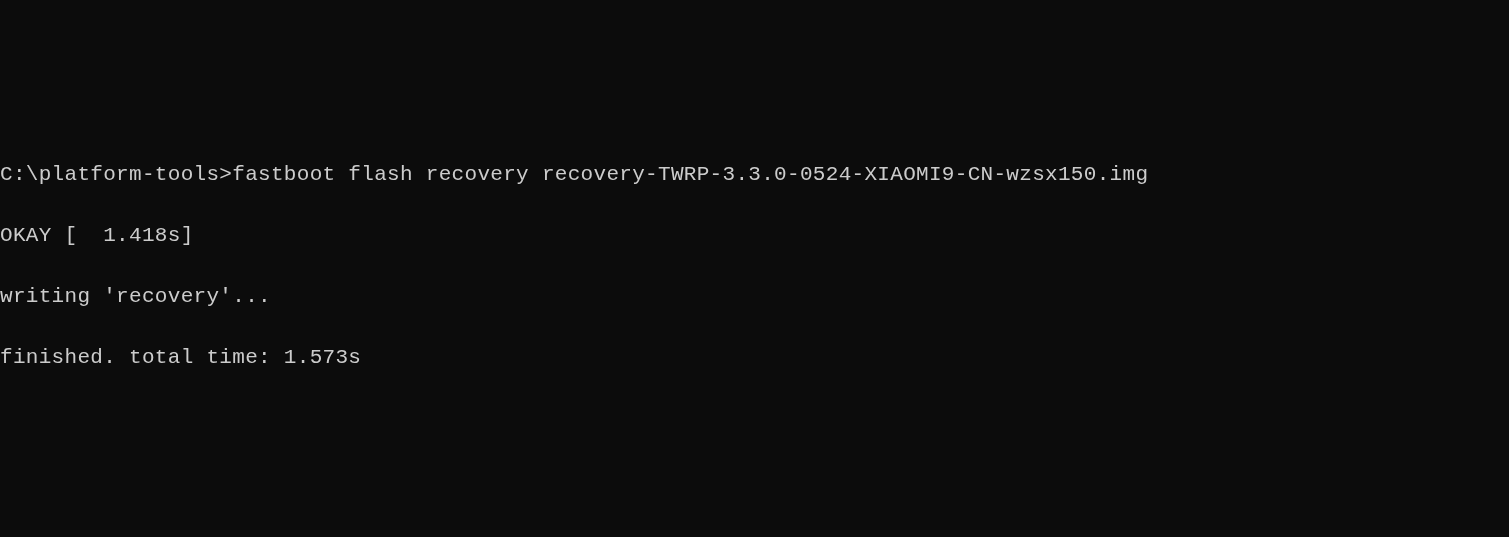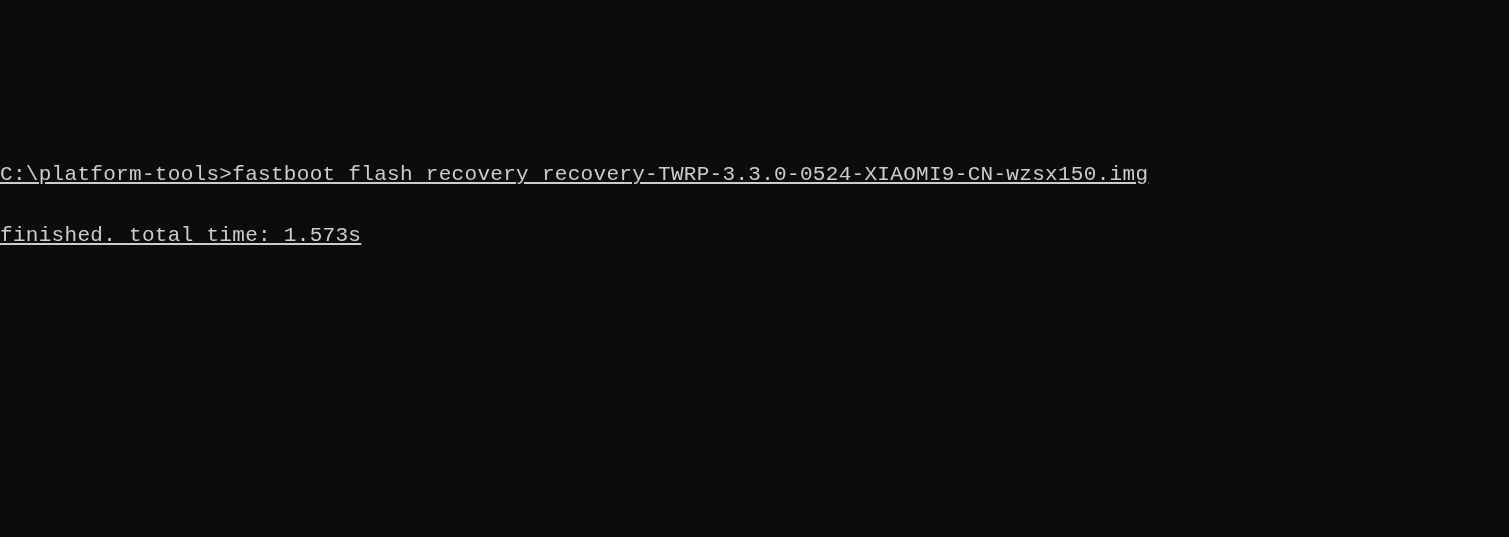--- a/index.html
+++ b/index.html
@@ -15,30 +15,31 @@
       line-height: 1.45;
       padding: 8px 0;
       width: 1509px;
       height: 537px;
       overflow: hidden;
       white-space: pre;
       letter-spacing: 0.3px;
     }
     .terminal-line {
       display: block;
-      text-decoration: underline;
     }
   </style>
 </head>
 <body>
 
 
 
 <div>
 <span class="terminal-line">C:\platform-tools&gt;fastboot flash recovery recovery-TWRP-3.3.0-0524-XIAOMI9-CN-wzsx150.img</span>
+<span class="terminal-line">OKAY [  1.418s]</span>
+<span class="terminal-line">writing 'recovery'...</span>
 <span class="terminal-line">finished. total time: 1.573s</span>
 
 
 
 
 
 
 
 
 

